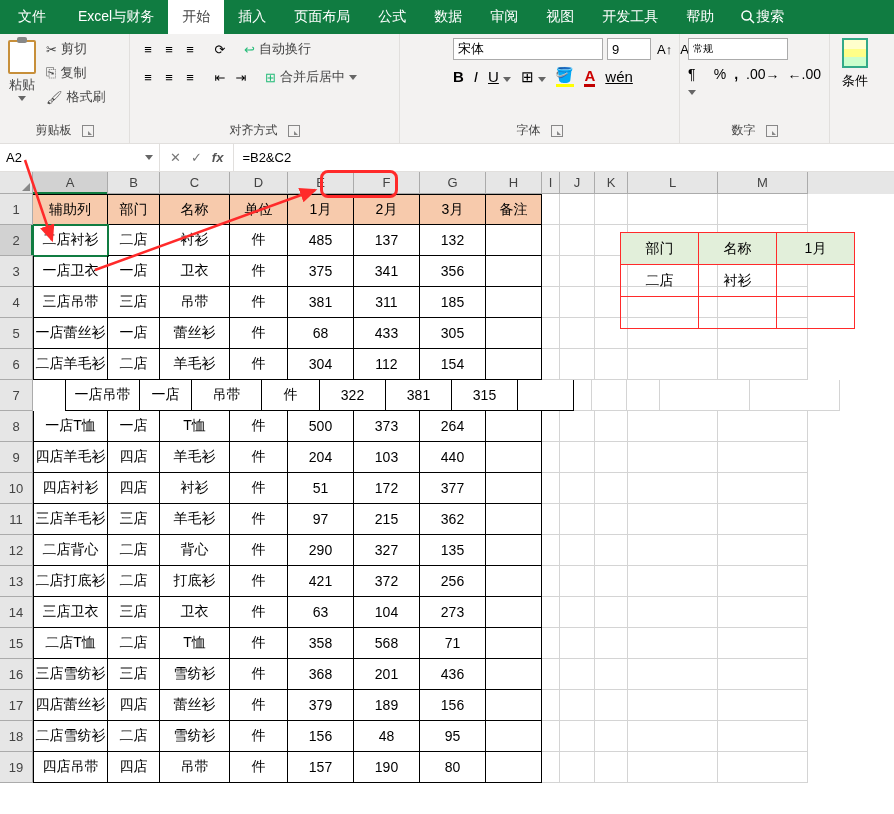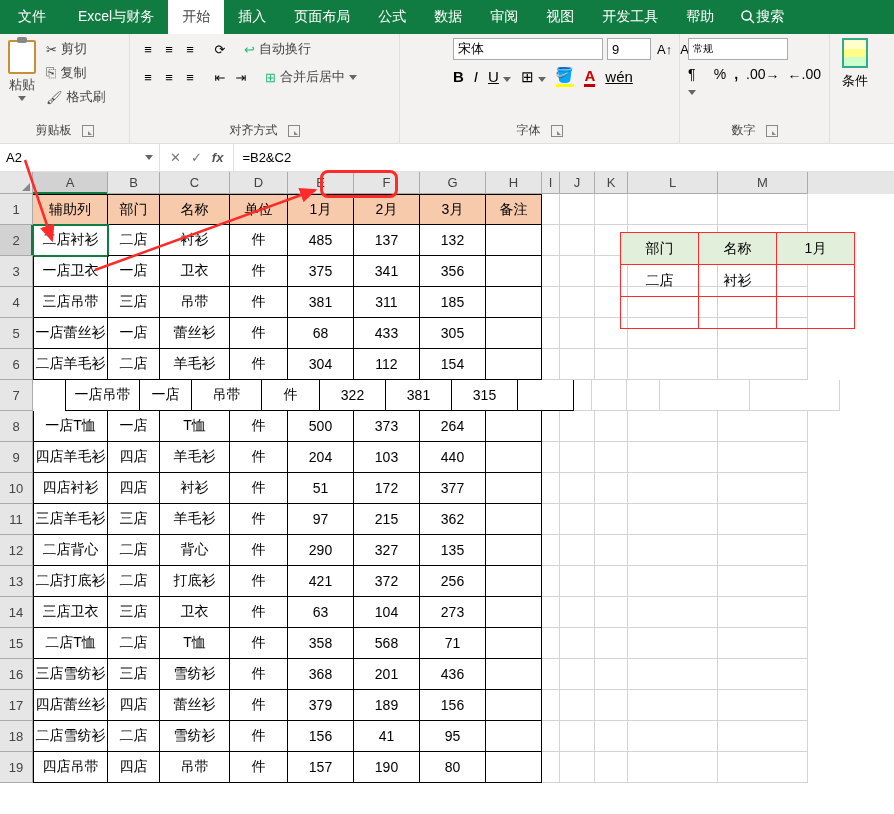--- a/index.html
+++ b/index.html
@@ -527,21 +527,21 @@
         <div class="cell colL"></div>
         <div class="cell colM"></div>
       </div>
       <div class="row">
         <div class="row-header">18</div>
         <div class="cell data-cell colA" style="border-left: 1px solid rgb(0, 0, 0);">二店雪纺衫</div>
         <div class="cell data-cell colB">二店</div>
         <div class="cell data-cell colC">雪纺衫</div>
         <div class="cell data-cell colD">件</div>
         <div class="cell data-cell colE">156</div>
-        <div class="cell data-cell colF">41</div>
+        <div class="cell data-cell colF">48</div>
         <div class="cell data-cell colG">95</div>
         <div class="cell data-cell colH"></div>
         <div class="cell colI"></div>
         <div class="cell colJ"></div>
         <div class="cell colK"></div>
         <div class="cell colL"></div>
         <div class="cell colM"></div>
       </div>
       <div class="row">
         <div class="row-header">19</div>

